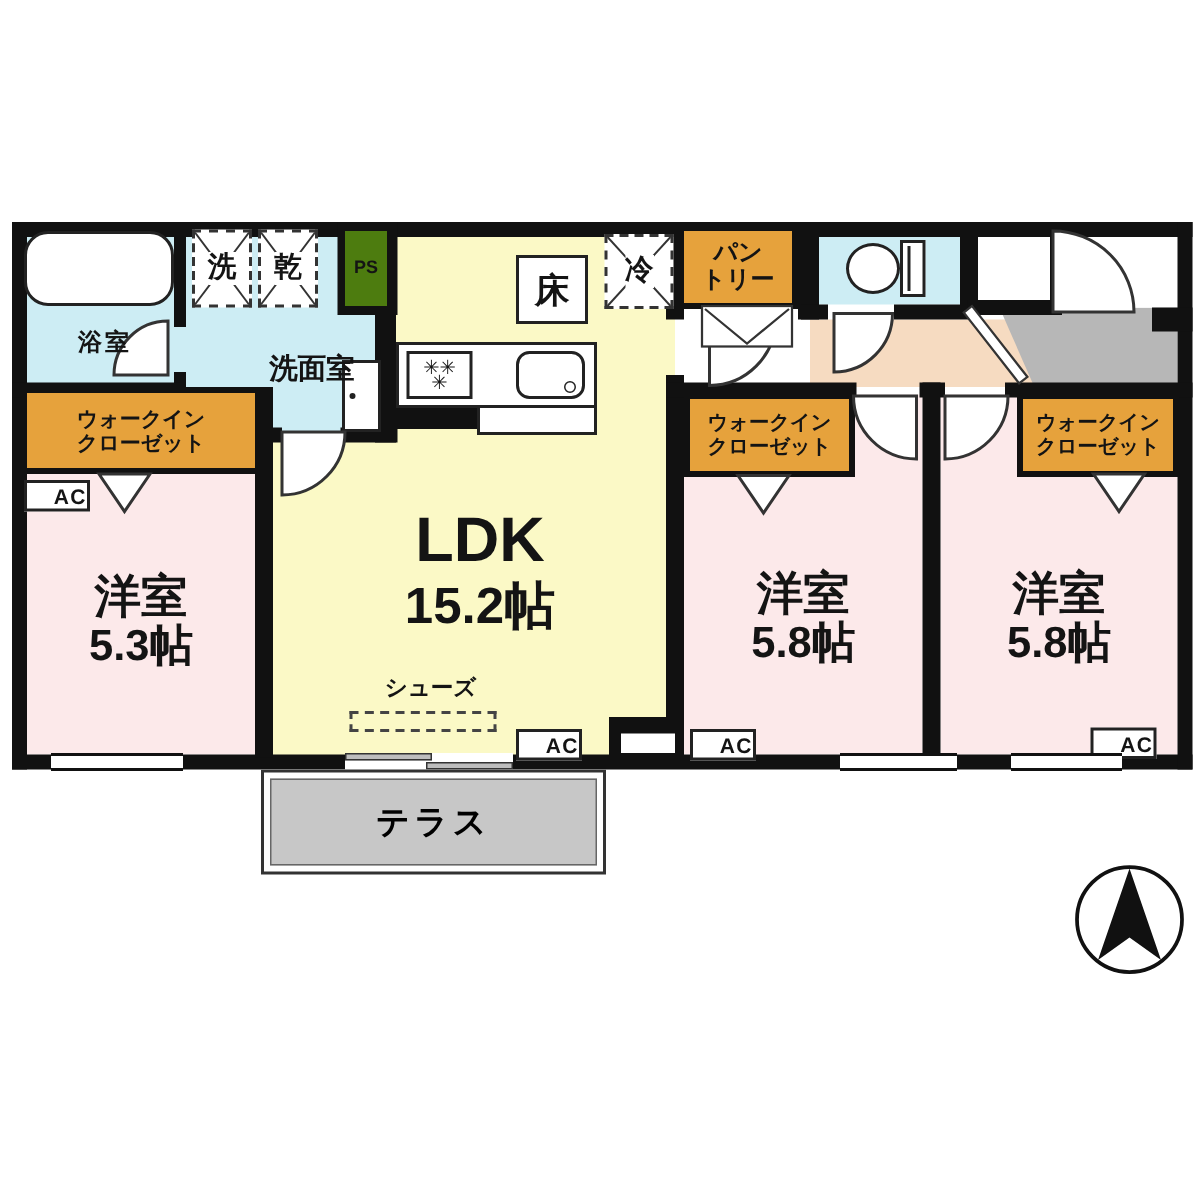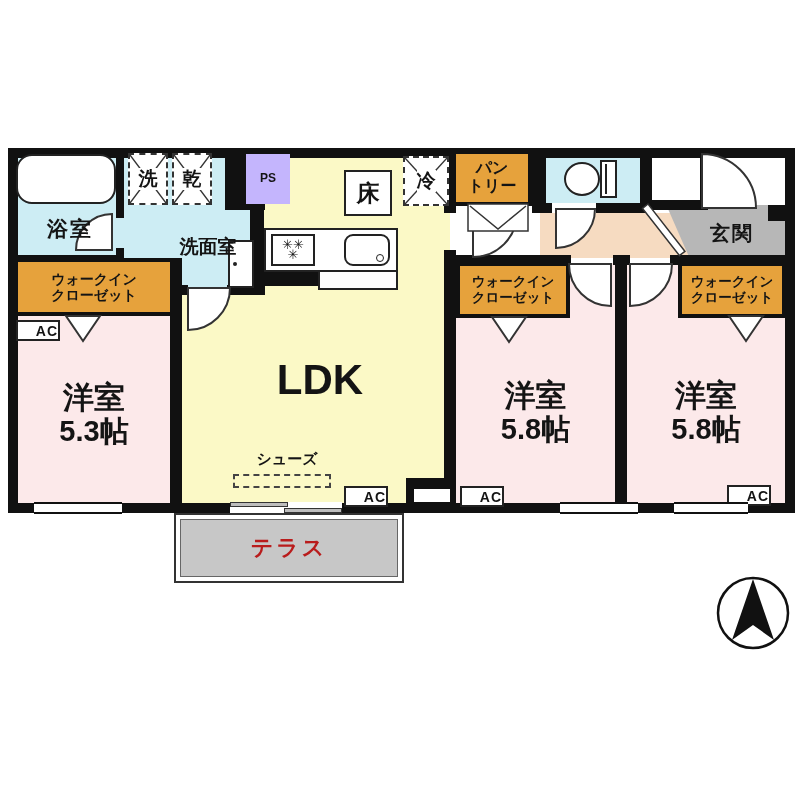--- a/index.html
+++ b/index.html
@@ -77,21 +77,21 @@
   <div class="room cbox" style="left:678px;top:262px;width:108px;height:56px;background:var(--closet);border:4px solid #111;">
     <span class="lbl pre" style="font-size:13.5px;">ウォークイン
 クローゼット</span>
   </div>
   <div class="room cbox" style="left:452px;top:150px;width:80px;height:56px;background:var(--closet);border:4px solid #111;">
     <span class="lbl pre" style="font-size:16px;font-family:Liberation Mono, monospace;">パン
 トリー</span>
   </div>
 
   <div class="fixture" style="left:16px;top:154px;width:100px;height:50px;border-radius:16px;"></div>
-  <div class="abs cbox" style="left:230px;top:154px;width:44px;height:50px;background:#c4b5fd;margin-left:16px;">
+  <div class="abs cbox" style="left:230px;top:154px;width:28px;height:50px;background:#4d7c0f;">
     <span class="lbl" style="font-size:12px;">PS</span>
   </div>
   <div class="fixture" style="left:228px;top:240px;width:26px;height:48px;">
     <div class="abs" style="left:3px;top:20px;width:4px;height:4px;background:#222;border-radius:50%;"></div>
   </div>
   <div class="fixture" style="left:264px;top:228px;width:134px;height:44px;"></div>
   <div class="fixture" style="left:318px;top:270px;width:80px;height:20px;"></div>
   <div class="fixture cbox" style="left:271px;top:234px;width:44px;height:32px;flex-direction:column;line-height:0.8;">
     <span style="font-size:13px;">✳✳</span>
     <span style="font-size:13px;">✳</span>
@@ -153,51 +153,49 @@
     <line x1="405" y1="158" x2="447" y2="204" stroke="#333" stroke-width="1.3"></line>
     <line x1="447" y1="158" x2="405" y2="204" stroke="#333" stroke-width="1.3"></line>
     <rect x="468" y="204" width="60" height="27" fill="#ffffff" stroke="#333" stroke-width="1.5"></rect>
     <polyline points="470,206 498,229 526,206" fill="none" stroke="#333" stroke-width="1.5"></polyline>
     <polygon points="66,316 100,316 83,341" fill="#ffffff" stroke="#333" stroke-width="2"></polygon>
     <polygon points="492,317 526,317 509,342" fill="#ffffff" stroke="#333" stroke-width="2"></polygon>
     <polygon points="729,316 763,316 746,341" fill="#ffffff" stroke="#333" stroke-width="2"></polygon>
   </svg>
 
   <div class="abs cbox" style="left:22px;top:214px;width:96px;height:30px;">
-    <span class="lbl" style="font-size:21px;letter-spacing:2px;">浴室</span>
+    <span class="lbl" style="font-size:16px;letter-spacing:2px;">浴室</span>
   </div>
   <div class="abs cbox" style="left:124px;top:232px;width:124px;height:30px;">
     <span class="lbl" style="font-size:19px;margin-left:44px;">洗面室</span>
   </div>
   <div class="abs cbox" style="left:200px;top:332px;width:240px;height:96px;flex-direction:column;">
     <span class="lbl" style="font-size:42px;">LDK</span>
-  </div>
-  <div class="abs cbox" style="left:682px;top:219px;width:100px;height:28px;">
-    <span class="lbl" style="font-size:20px;letter-spacing:2px;">玄関</span>
+    <span class="lbl" style="font-size:34px;">15.2帖</span>
   </div>
   <div class="abs cbox" style="left:18px;top:372px;width:152px;height:84px;flex-direction:column;">
     <span class="lbl" style="font-size:31px;">洋室</span>
     <span class="lbl" style="font-size:29px;">5.3帖</span>
   </div>
   <div class="abs cbox" style="left:458px;top:368px;width:155px;height:88px;flex-direction:column;">
     <span class="lbl" style="font-size:31px;">洋室</span>
     <span class="lbl" style="font-size:29px;">5.8帖</span>
   </div>
   <div class="abs cbox" style="left:629px;top:368px;width:154px;height:88px;flex-direction:column;">
     <span class="lbl" style="font-size:31px;">洋室</span>
     <span class="lbl" style="font-size:29px;">5.8帖</span>
   </div>
   <div class="abs cbox" style="left:228px;top:448px;width:118px;height:22px;">
     <span class="lbl" style="font-size:15px;">シューズ</span>
   </div>
   <div class="abs" style="left:233px;top:474px;width:98px;height:14px;border:2px dashed #444;background:transparent;"></div>
 
   <div class="abs" style="left:174px;top:513px;width:230px;height:70px;background:#fff;border:2px solid #333;padding:4px;">
     <div class="cbox" style="width:100%;height:100%;background:var(--terrace);border:1.5px solid #666;box-sizing:border-box;">
-      <span class="lbl" style="font-size:22px;letter-spacing:3px;color:#b91c1c;">テラス</span>
+      <span class="lbl" style="font-size:22px;letter-spacing:3px;color:#000000;">テラス</span>
     </div>
   </div>
 
   <svg class="overlay" style="left:714px;top:574px;" width="78" height="78" viewBox="0 0 78 78">
     <circle cx="39" cy="39" r="35" fill="#ffffff" stroke="#111" stroke-width="2.5"></circle>
     <polygon points="39,5 60,66 39,51 18,66" fill="#111"></polygon>
   </svg>
 
 </div>
 

